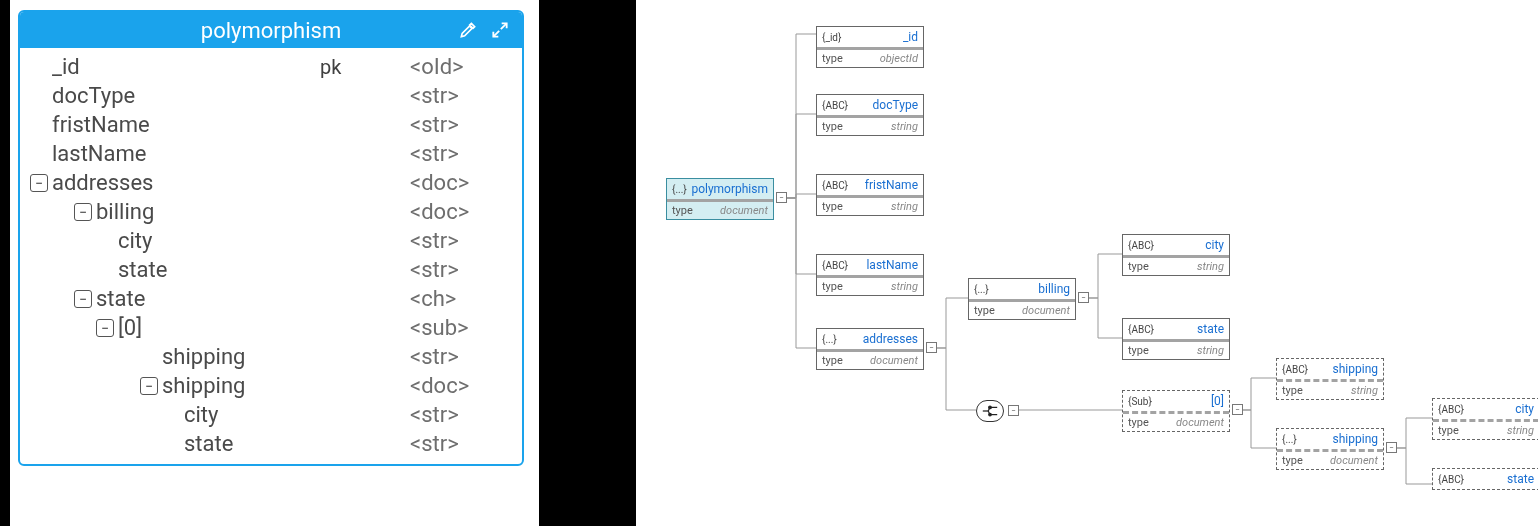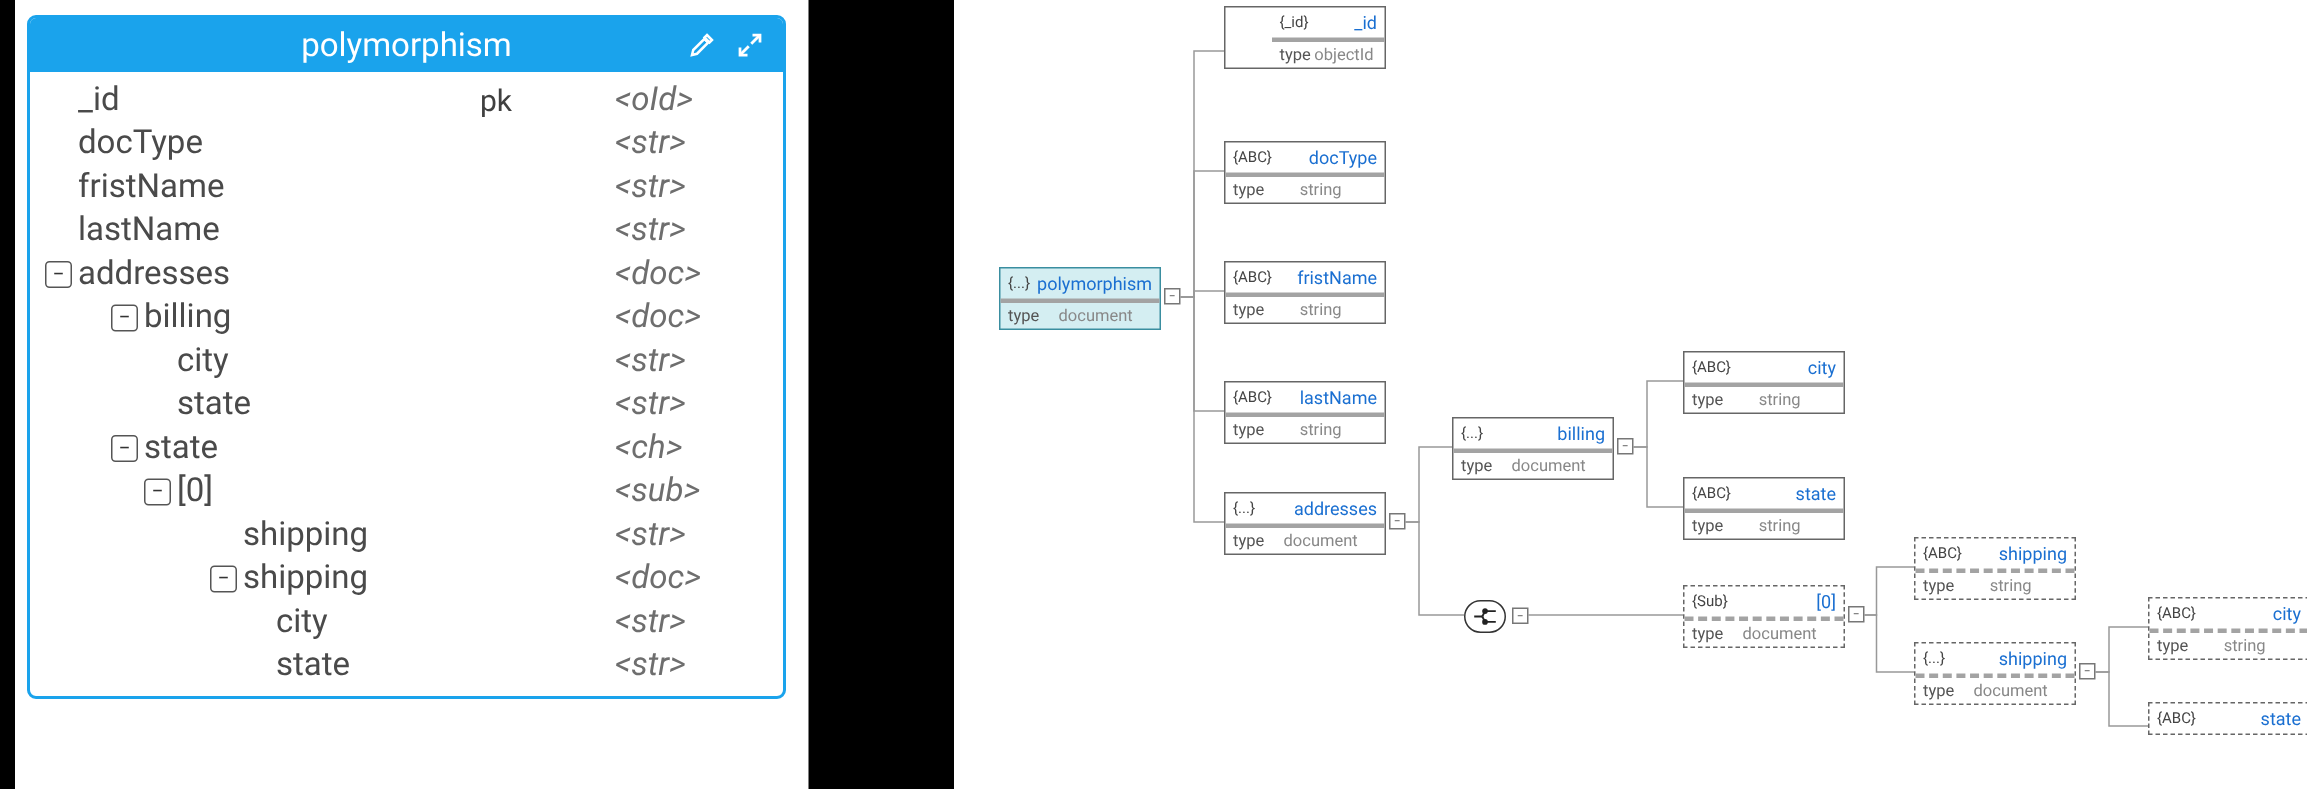--- a/index.html
+++ b/index.html
@@ -68,21 +68,20 @@
   }
   .row .key {
     flex: 0 0 90px;
     color: #404040;
     font-size: 20px;
   }
   .row .type {
     flex: 1;
     text-align: left;
     color: #6e6e6e;
-    font-style: italic;
   }
   .toggle {
     width: 18px; height: 18px;
     border: 1.5px solid #555;
     border-radius: 3px;
     display: inline-flex;
     align-items: center;
     justify-content: center;
     margin-right: 4px;
     font-size: 14px;
@@ -126,22 +125,23 @@
     flex: 0 0 auto;
   }
   .nlabel {
     flex: 1;
     text-align: right;
     color: #1a6fd1;
     font-size: 12px;
   }
   .tlabel {
     flex: 1;
-    text-align: center;
+    text-align: right;
     color: #888;
+    font-style: italic;
     font-size: 11px;
   }
   .tkey {
     color: #555;
     font-size: 11px;
   }
   .connector-toggle {
     position: absolute;
     width: 11px; height: 11px;
     border: 1px solid #777;
@@ -335,21 +335,21 @@
         <span class="badge">{...}</span>
         <span class="nlabel">polymorphism</span>
       </div>
     <div class="cell">
         <span class="tkey">type</span>
         <span class="tlabel">document</span>
       </div>
   </div>
   <div class="connector-toggle" style="left:140px; top:192px;">−</div>
 
-  <div class="node" style="left:180px; top:4px;padding-left:31px;">
+  <div class="node" style="left:180px; top:26px;">
     <div class="cell">
         <span class="badge">{_id}</span>
         <span class="nlabel">_id</span>
       </div>
     <div class="cell">
         <span class="tkey">type</span>
         <span class="tlabel">objectId</span>
       </div>
   </div>
   <div class="node" style="left:180px; top:94px;">

